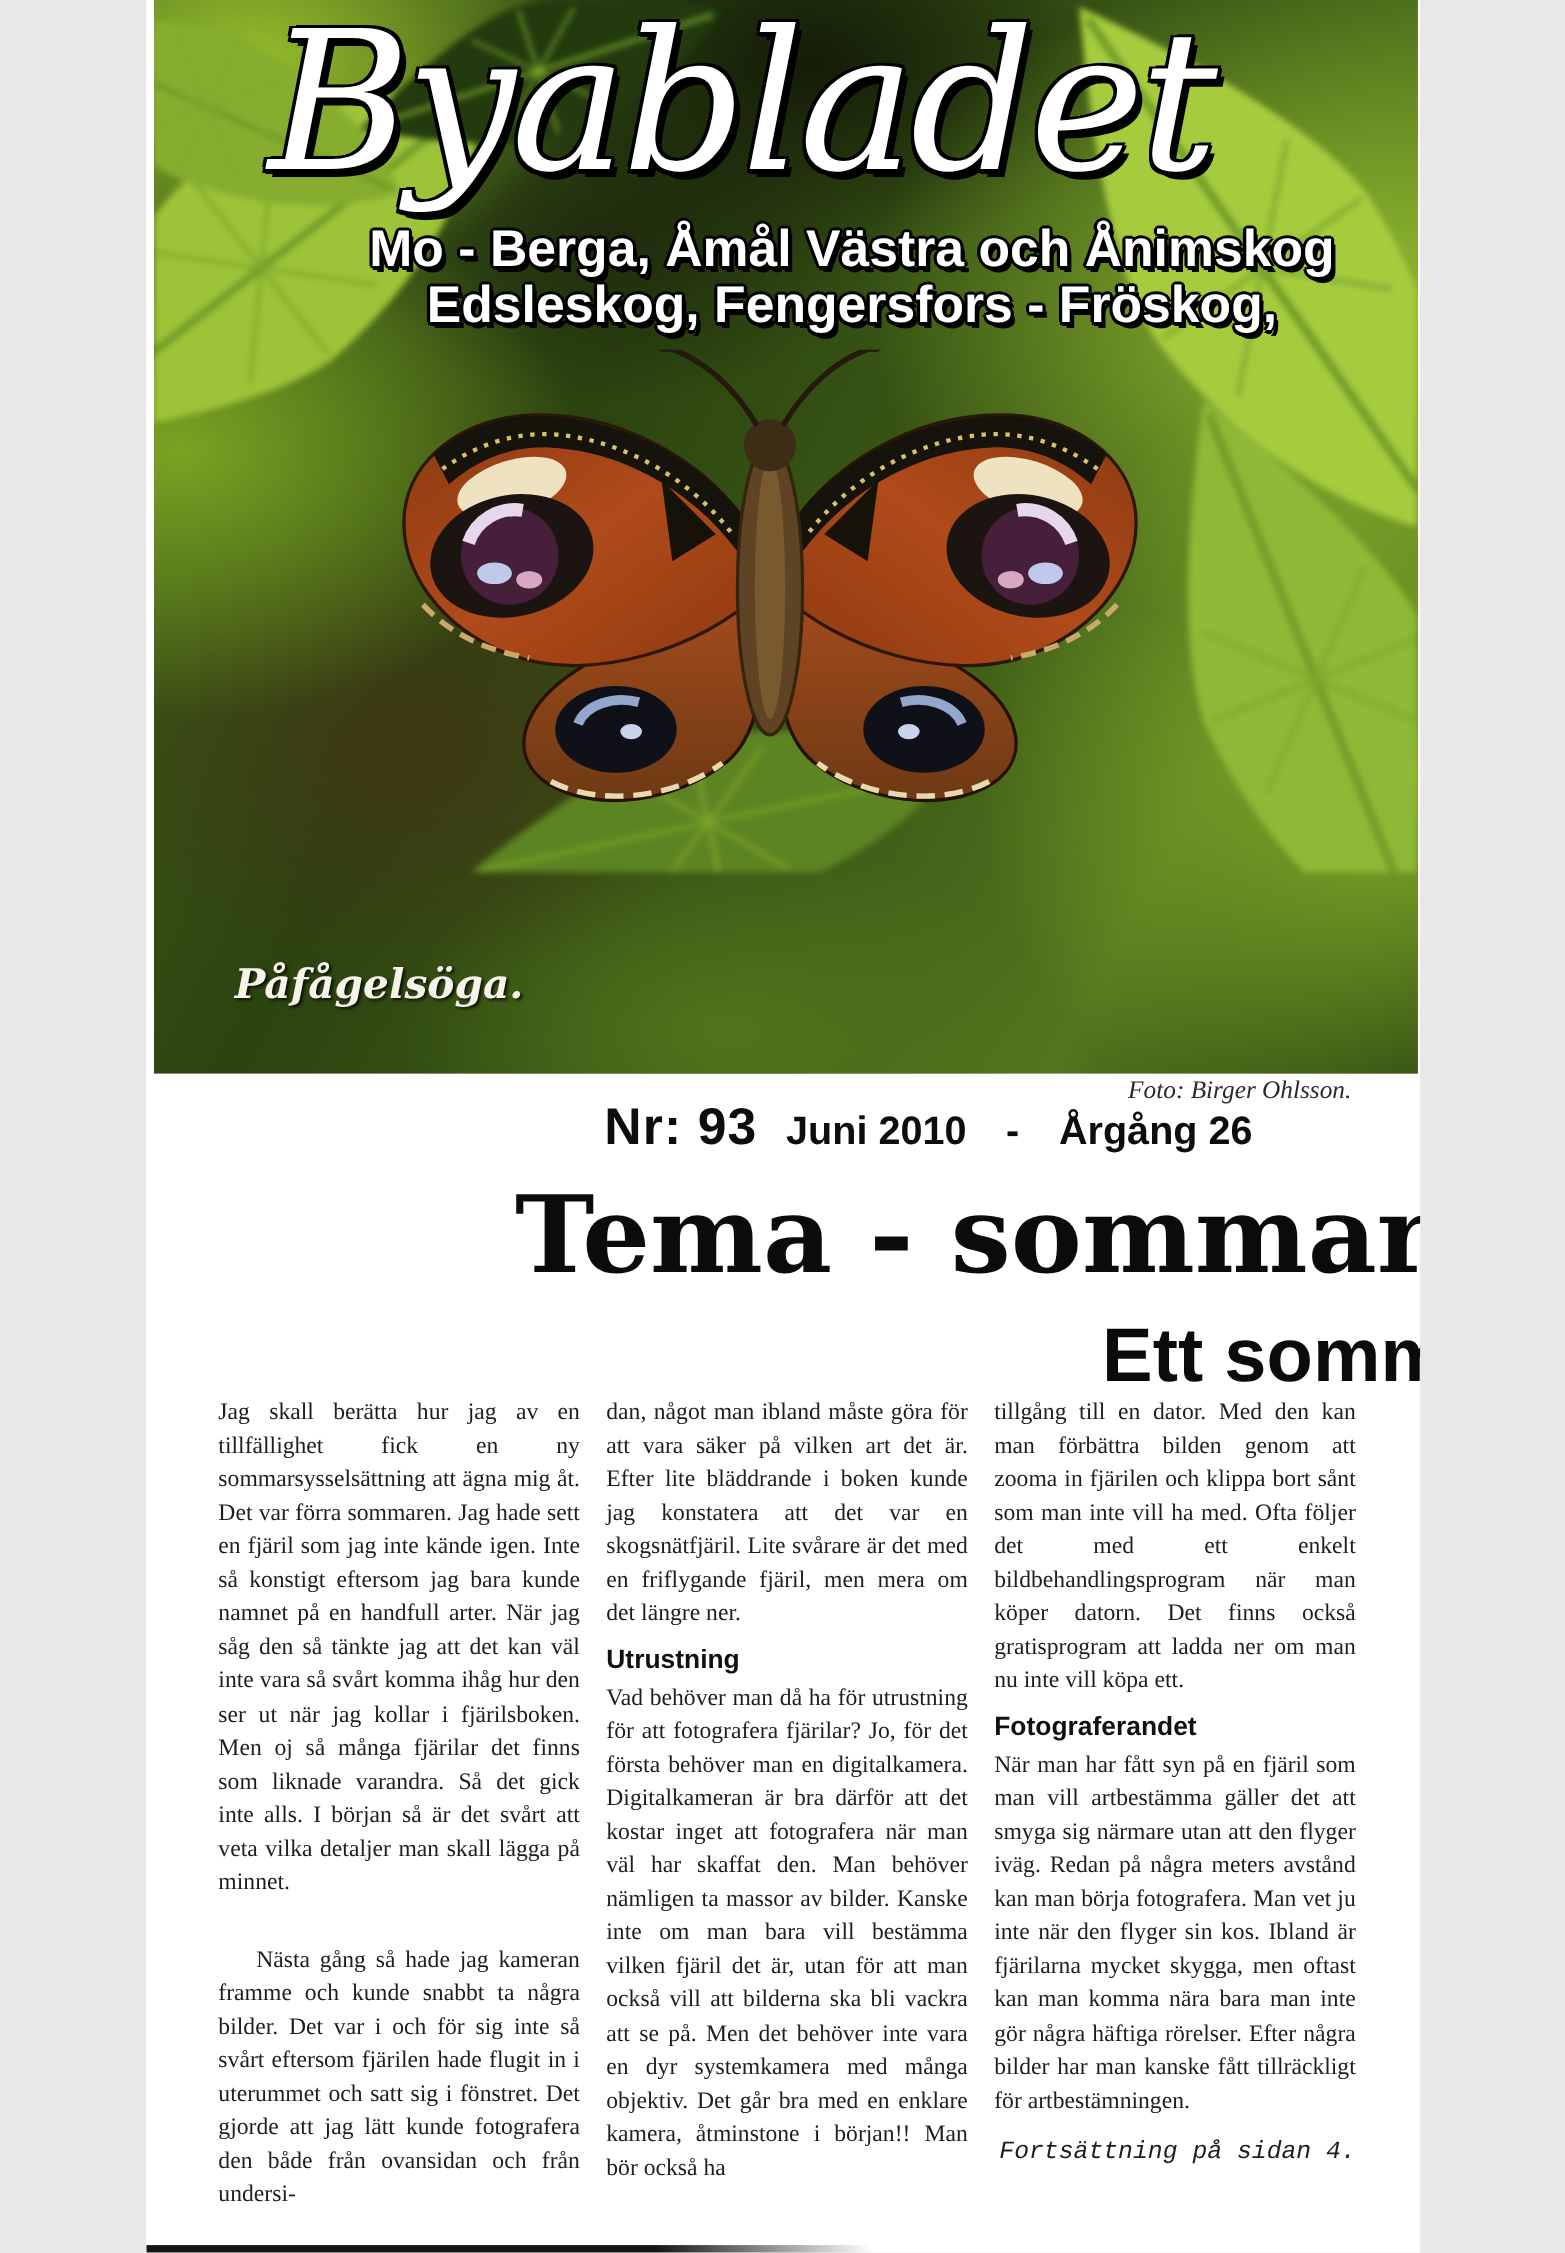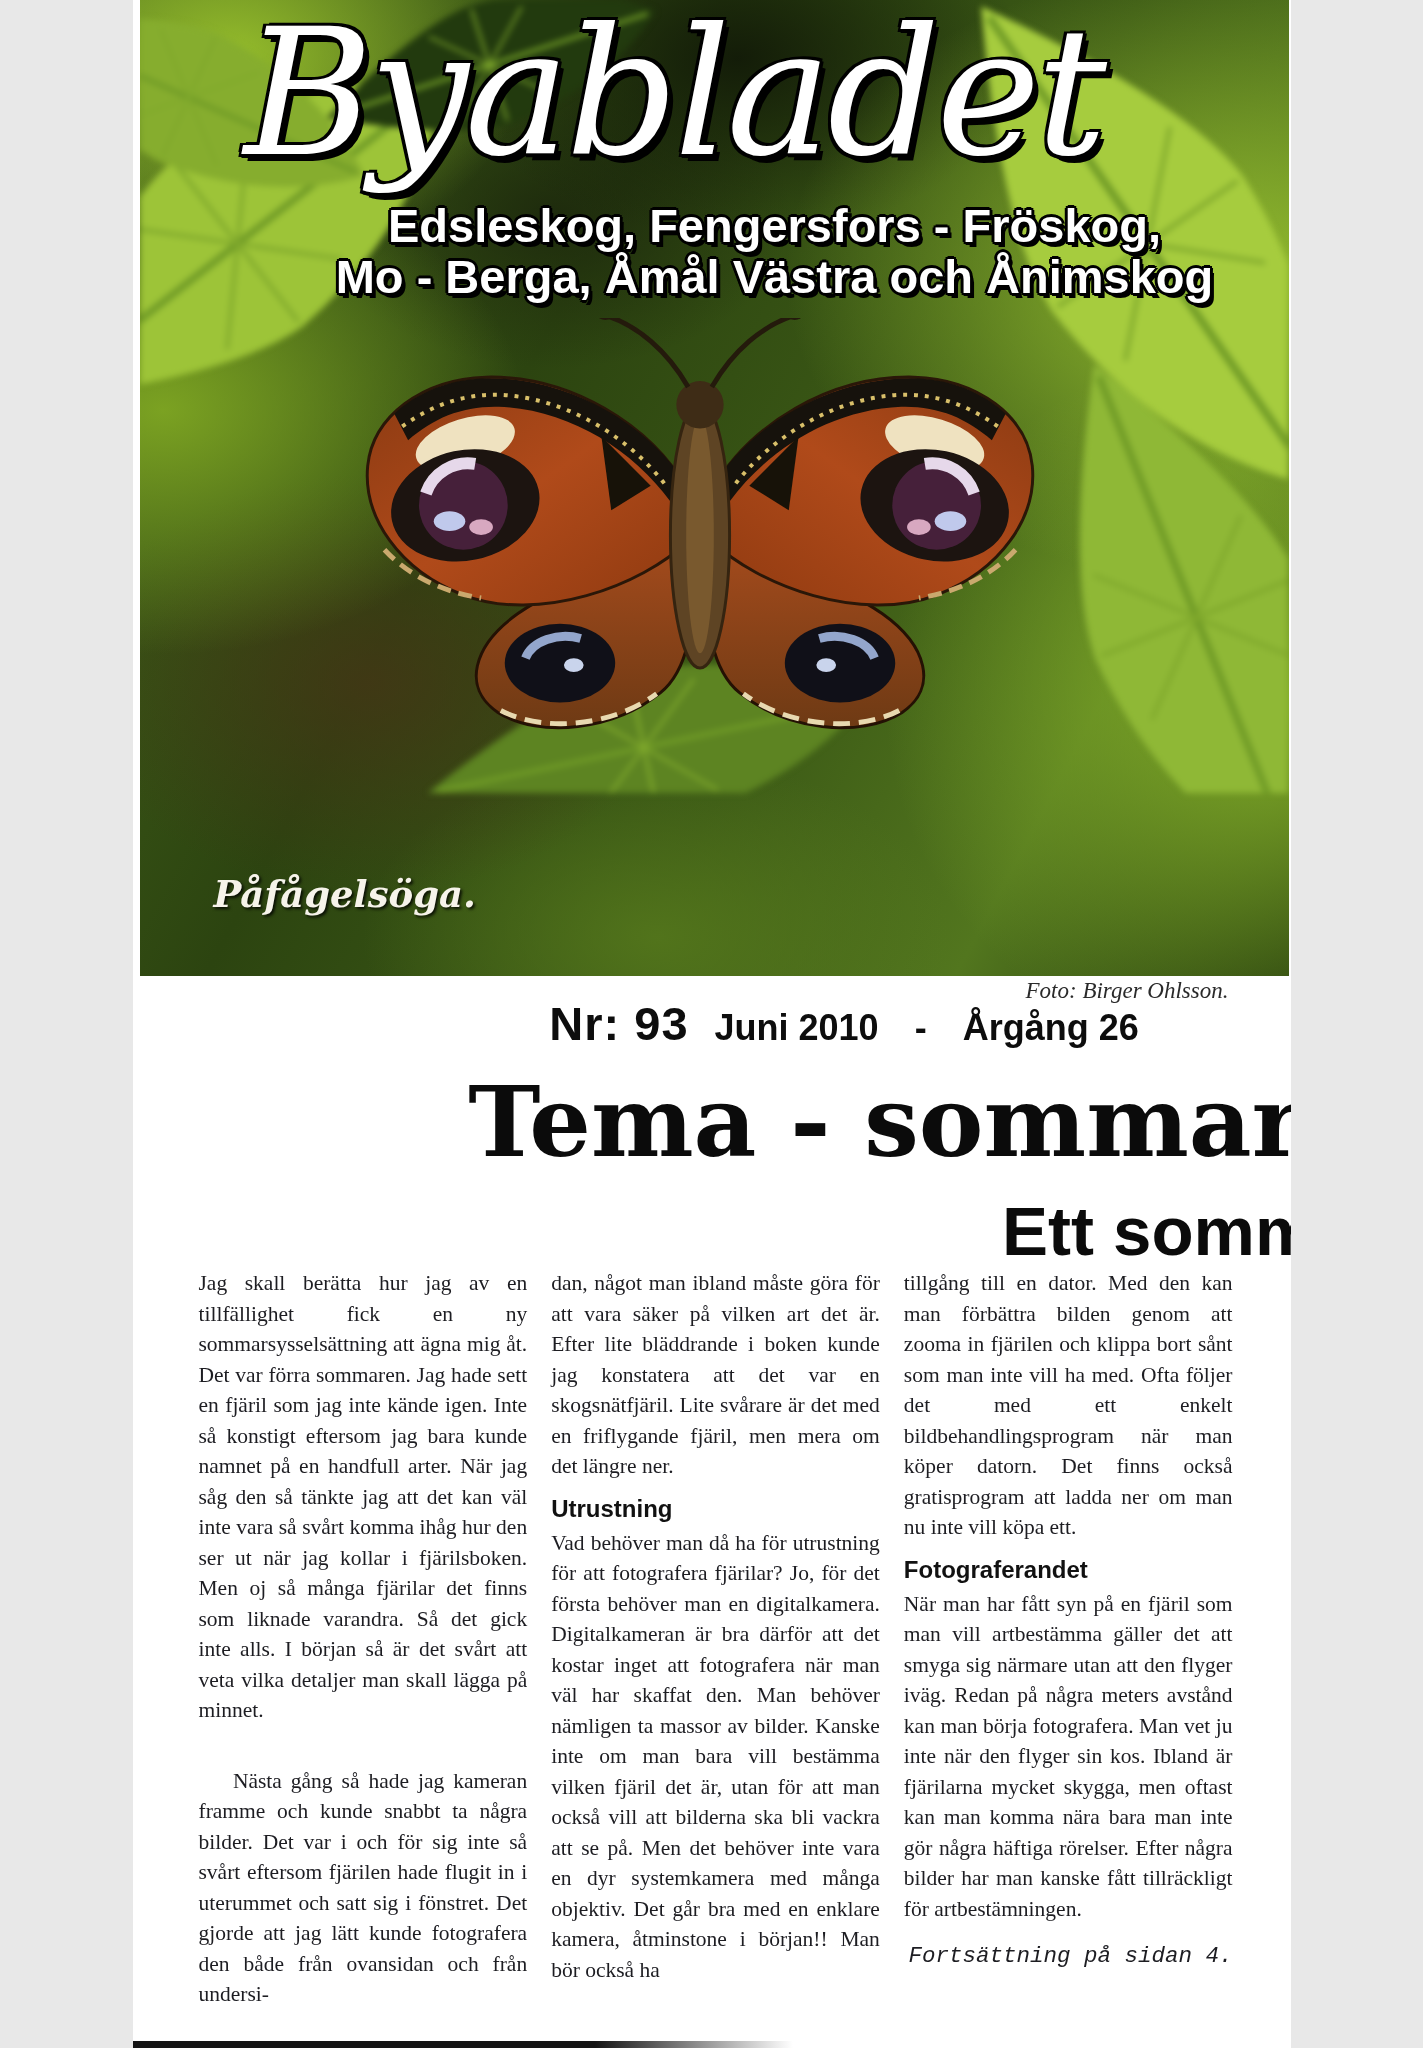--- a/index.html
+++ b/index.html
@@ -161,22 +161,22 @@
       <circle cx="390" cy="88" r="24" fill="#3e2c16"></circle>
       <path d="M378,70 C356,32 326,8 296,-2" stroke="#241a0c" stroke-width="5" fill="none"></path>
       <path d="M402,70 C424,32 454,8 484,-2" stroke="#241a0c" stroke-width="5" fill="none"></path>
       <ellipse cx="294" cy="-3" rx="8" ry="5" fill="#241a0c"></ellipse>
       <ellipse cx="486" cy="-3" rx="8" ry="5" fill="#241a0c"></ellipse>
     </svg>
 
     <div class="masthead-title">Byabladet</div>
 
     <div class="masthead-subtitle">
+      <div>Mo - Berga, Åmål Västra och Ånimskog</div>
       <div>Edsleskog, Fengersfors - Fröskog,</div>
-      <div>Mo - Berga, Åmål Västra och Ånimskog</div>
     </div>
 
     <div class="photo-caption">Påfågelsöga.</div>
   </div>
 
   <div class="photo-credit">Foto: Birger Ohlsson.</div>
 
   <div class="issue-line">
     <span class="issue-number">Nr: 93</span>
     <span class="issue-date">Juni 2010</span>

